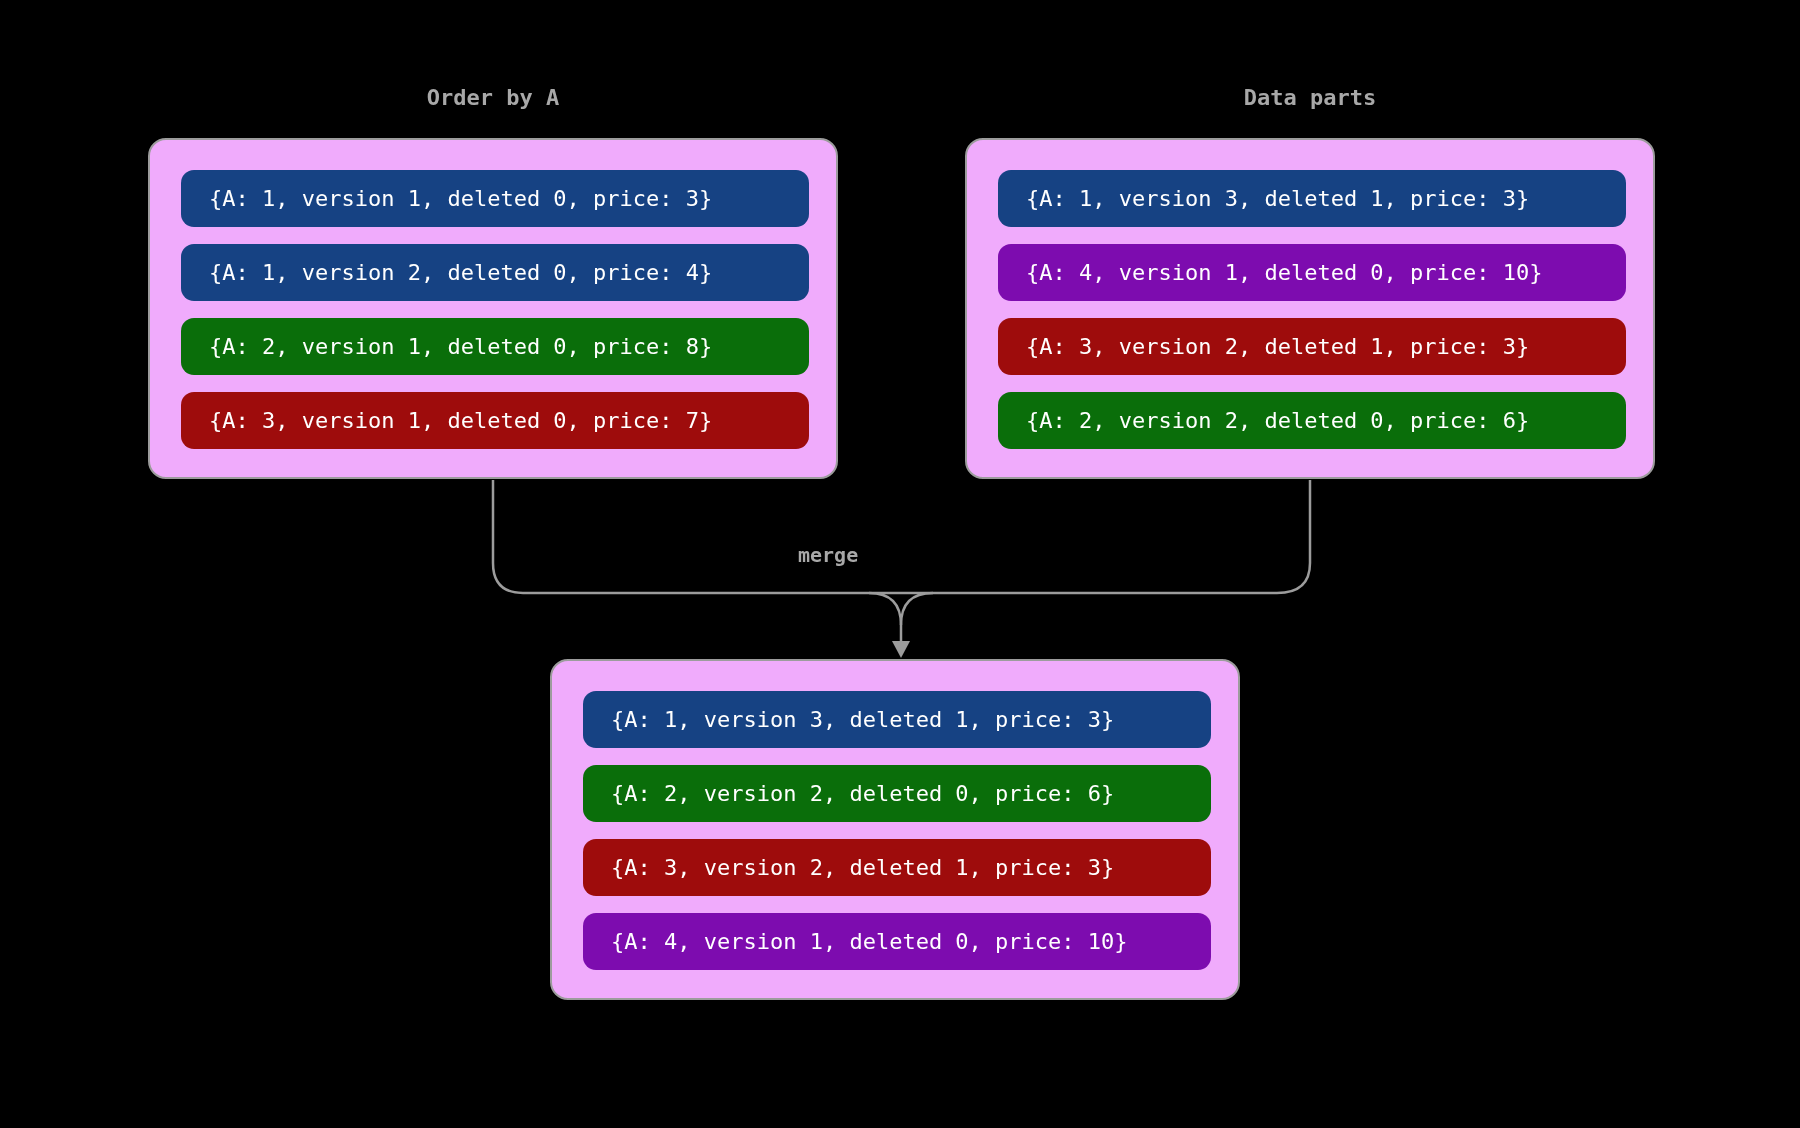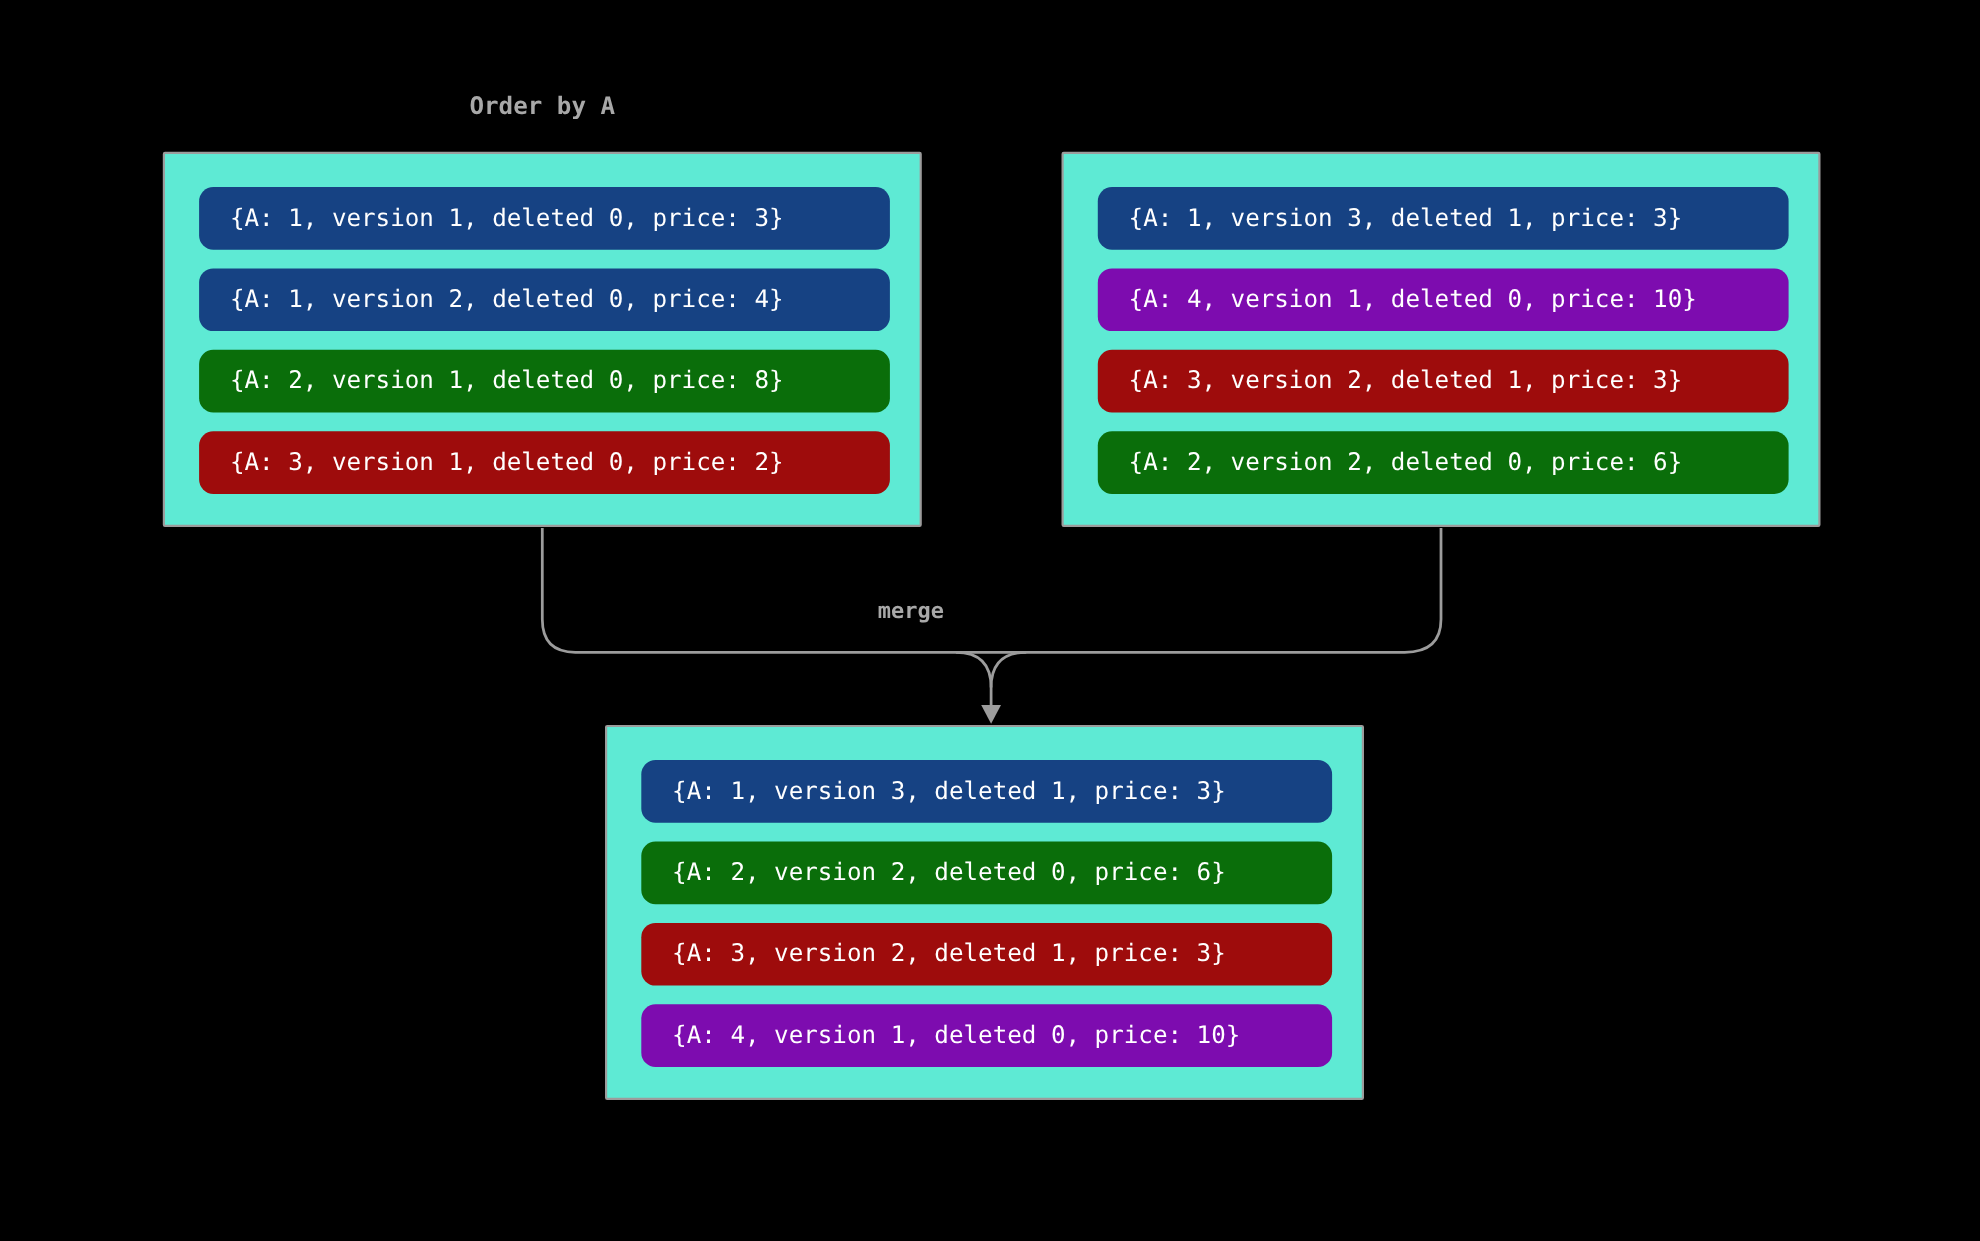--- a/index.html
+++ b/index.html
@@ -24,23 +24,23 @@
     font-weight: bold;
     color: #a8a8a8;
     top: 85px;
     line-height: 26px;
   }
   .box {
     position: absolute;
     width: 690px;
     height: 341px;
     border: 2px solid #9c9c9c;
-    border-radius: 2px;
+    border-radius: 18px;
     box-sizing: border-box;
-    background: #5eead4;
+    background: #f0abfc;
     text-decoration: underline;
   }
   .part-row {
     position: absolute;
     left: 31px;
     width: 628px;
     height: 57px;
     border-radius: 13px;
     color: #ffffff;
     font-size: 22px;
@@ -73,26 +73,27 @@
     color: #a8a8a8;
     line-height: 26px;
   }
 </style>
 </head>
 <body>
 
 <div class="canvas">
 
   <div class="group-title" style="left:148px;">Order by A</div>
+  <div class="group-title" style="left:965px;">Data parts</div>
 
   <div class="box" style="left:148px; top:138px;">
     <div class="part-row r0" style="background: rgb(22, 66, 131);">{A: 1, version 1, deleted 0, price: 3}</div>
     <div class="part-row r1" style="background: rgb(22, 66, 131);">{A: 1, version 2, deleted 0, price: 4}</div>
     <div class="part-row r2" style="background: rgb(10, 110, 10);">{A: 2, version 1, deleted 0, price: 8}</div>
-    <div class="part-row r3" style="background: rgb(158, 12, 12);">{A: 3, version 1, deleted 0, price: 2}</div>
+    <div class="part-row r3" style="background: rgb(158, 12, 12);">{A: 3, version 1, deleted 0, price: 7}</div>
   </div>
 
   <div class="box" style="left:965px; top:138px;">
     <div class="part-row r0" style="background: rgb(22, 66, 131);">{A: 1, version 3, deleted 1, price: 3}</div>
     <div class="part-row r1" style="background: rgb(125, 12, 175);">{A: 4, version 1, deleted 0, price: 10}</div>
     <div class="part-row r2" style="background: rgb(158, 12, 12);">{A: 3, version 2, deleted 1, price: 3}</div>
     <div class="part-row r3" style="background: rgb(10, 110, 10);">{A: 2, version 2, deleted 0, price: 6}</div>
   </div>
 
   <svg class="connectors" viewBox="0 0 1800 1128" xmlns="http://www.w3.org/2000/svg">

